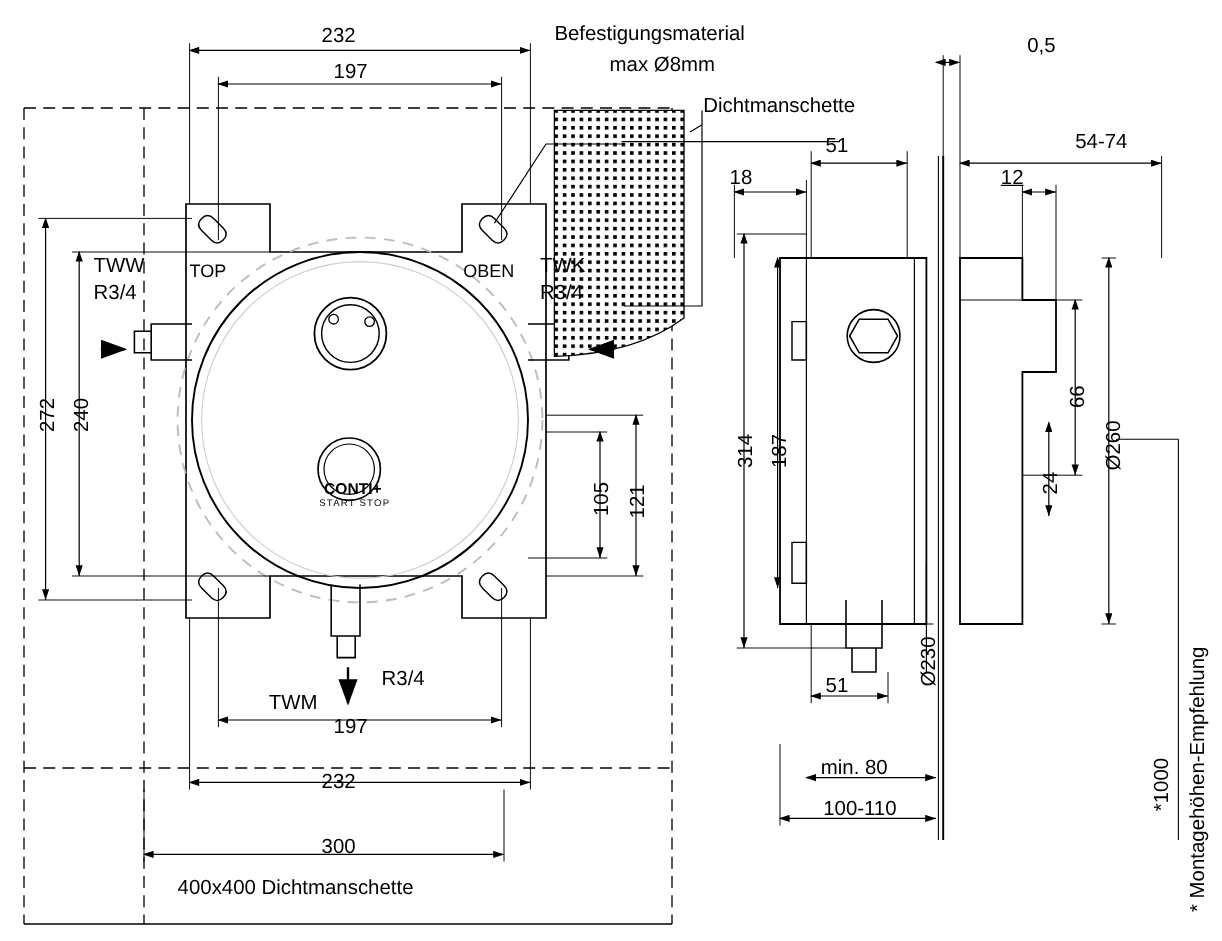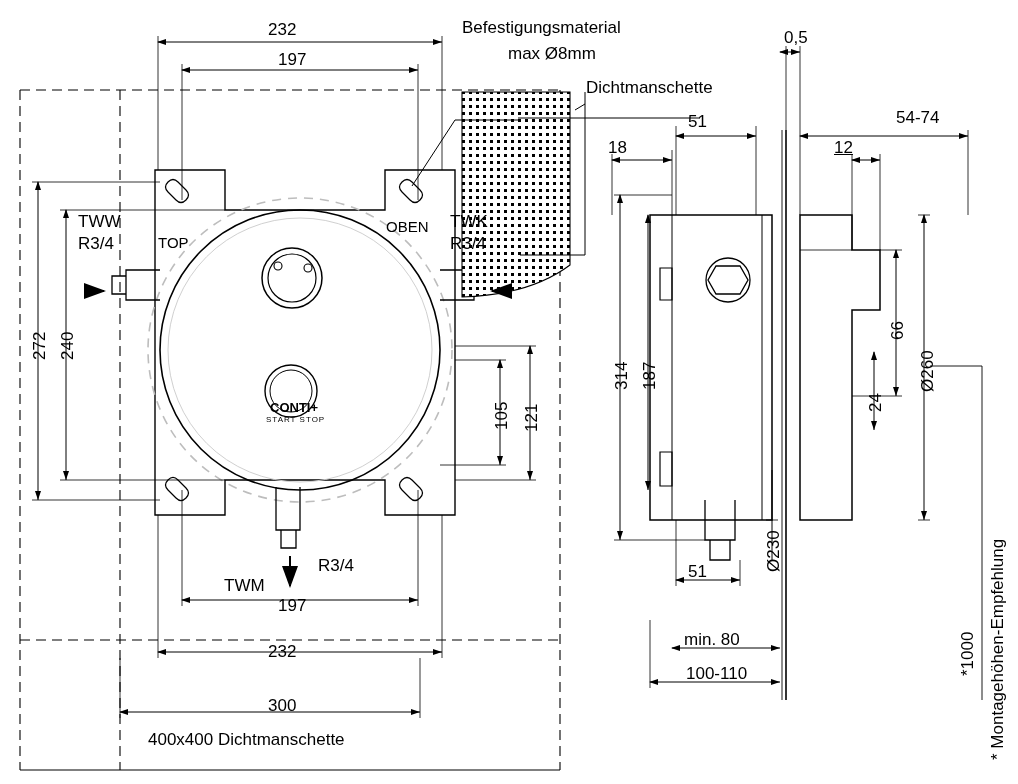--- a/index.html
+++ b/index.html
@@ -206,21 +206,21 @@
 <div class="lbl s17" style="left:268px;top:642px;">232</div>
 <div class="lbl s17" style="left:268px;top:696px;">300</div>
 
 <div class="lbl s17 rot" style="left:30px;top:360px;transform:rotate(-90deg);">272</div>
 <div class="lbl s17 rot" style="left:58px;top:360px;transform:rotate(-90deg);">240</div>
 <div class="lbl s17 rot" style="left:492px;top:430px;transform:rotate(-90deg);">105</div>
 <div class="lbl s17 rot" style="left:522px;top:432px;transform:rotate(-90deg);">121</div>
 
 <div class="lbl s17" style="left:78px;top:212px;">TWW</div>
 <div class="lbl s17" style="left:78px;top:234px;">R3/4</div>
-<div class="lbl s15" style="left:158px;top:218px;margin-top:16px;">TOP</div>
+<div class="lbl s15" style="left:158px;top:218px;">TOP</div>
 <div class="lbl s15" style="left:386px;top:218px;">OBEN</div>
 <div class="lbl s17" style="left:450px;top:212px;">TWK</div>
 <div class="lbl s17" style="left:450px;top:234px;">R3/4</div>
 <div class="lbl s17" style="left:224px;top:556px;margin-top:20px;">TWM</div>
 <div class="lbl s17" style="left:318px;top:556px;">R3/4</div>
 <div class="lbl s17" style="left:148px;top:730px;">400x400   Dichtmanschette</div>
 
 <div class="lbl s8" style="left:266px;top:378px;letter-spacing:1px;margin-top:37px;">START STOP</div>
 <div class="lbl s13" style="left:270px;top:400px;font-weight:bold;">CONTI+</div>
 
@@ -230,21 +230,21 @@
 
 <div class="lbl s17" style="left:608px;top:138px;">18</div>
 <div class="lbl s17" style="left:688px;top:112px;">51</div>
 <div class="lbl s17 rot" style="left:612px;top:390px;transform:rotate(-90deg);">314</div>
 <div class="lbl s17 rot" style="left:640px;top:390px;transform:rotate(-90deg);">187</div>
 <div class="lbl s17" style="left:688px;top:562px;">51</div>
 <div class="lbl s17" style="left:684px;top:630px;">min. 80</div>
 <div class="lbl s17" style="left:686px;top:664px;">100-110</div>
 <div class="lbl s17 rot" style="left:764px;top:572px;transform:rotate(-90deg);">Ø230</div>
 
-<div class="lbl s17" style="left:784px;top:28px;">0,5</div>
+<div class="lbl s17" style="left:856px;top:28px;">0,5</div>
 <div class="lbl s17" style="left:896px;top:108px;">54-74</div>
 <div class="lbl s17" style="left:834px;top:138px;text-decoration:underline;">12</div>
 <div class="lbl s17 rot" style="left:888px;top:340px;transform:rotate(-90deg);">66</div>
 <div class="lbl s17 rot" style="left:866px;top:412px;transform:rotate(-90deg);">24</div>
 <div class="lbl s17 rot" style="left:918px;top:392px;transform:rotate(-90deg);">Ø260</div>
 <div class="lbl s17 rot" style="left:958px;top:676px;transform:rotate(-90deg);">*1000</div>
 <div class="lbl s17 rot" style="left:988px;top:760px;transform:rotate(-90deg);">* Montagehöhen-Empfehlung</div>
 
 </div>
 

